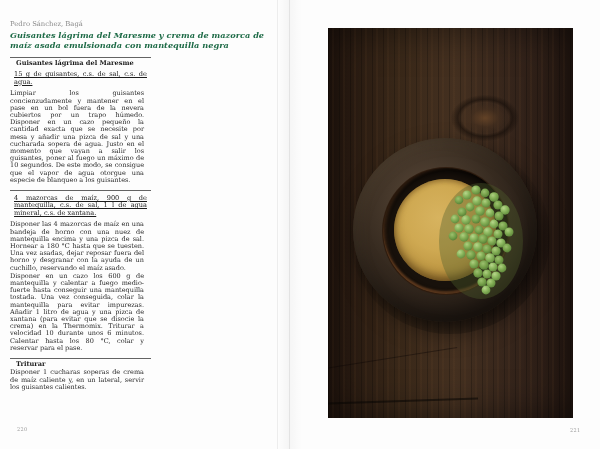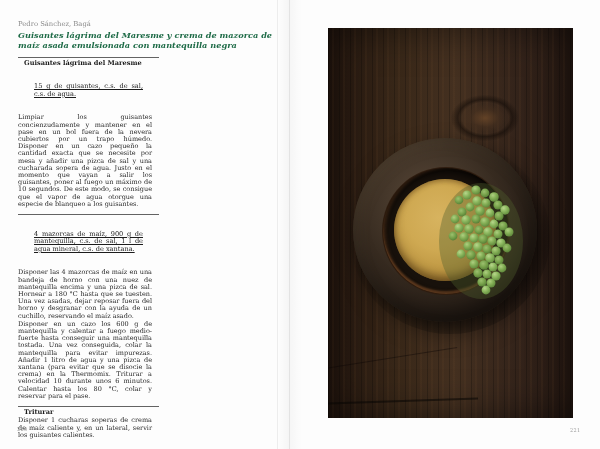--- a/index.html
+++ b/index.html
@@ -6,28 +6,28 @@
   .spread{
     position:relative;width:600px;height:449px;background:#fdfdfd;overflow:hidden;
     font-family:"DejaVu Serif","Liberation Serif",serif;color:#232323;
   }
   
   .gutter-line-a{position:absolute;top:0;bottom:0;left:277px;width:1px;background:#ededed;}
   .gutter-line-b{position:absolute;top:0;bottom:0;left:289px;width:1px;background:#e3e3e3;}
   .gutter-shade{position:absolute;top:0;bottom:0;left:278px;width:24px;
     background:linear-gradient(90deg,rgba(0,0,0,0) 0%,rgba(0,0,0,.03) 45%,rgba(0,0,0,0) 100%);}
   
-  .text-col{position:absolute;left:18px;top:21px;width:272px;}
+  .text-col{position:absolute;left:10px;top:21px;width:272px;}
   .author{font-size:6.8px;line-height:7.4px;color:#8a8a8a;margin:0 0 3px 0;}
   .recipe-title{font-size:8.2px;font-weight:bold;line-height:9.3px;color:#1e6b47;margin:0;width:272px;font-style:italic;}
   .col{width:141px;margin-top:7px;}
   .section{margin:0 0 6px 0;}
   .rule{border:none;border-top:1px solid rgba(60,60,60,.8);margin:0 0 2px 0;width:141px;height:0;}
   .sec-heading{font-size:6.6px;font-weight:bold;line-height:7.3px;margin:0;color:#1c1c1c;padding-left:6px;}
-  .ingredients{font-size:6.6px;line-height:7.5px;margin:16px;color:#1c1c1c;
+  .ingredients{font-size:6.6px;line-height:7.5px;margin:4px;color:#1c1c1c;
     text-decoration:underline;text-decoration-thickness:0.5px;text-underline-offset:1px;
     text-align:justify;}
   .para{font-size:6.5px;line-height:7.2px;margin:1px 7px 0 0;text-align:justify;hyphens:auto;color:#262626;}
   .pagenum{position:absolute;font-size:5px;color:#9a9a9a;letter-spacing:.3px;}
   .pagenum-left{left:17px;top:426px;}
   .pagenum-right{left:570px;top:427px;}
   
   .photo{
     position:absolute;left:328px;top:28px;width:245px;height:390px;overflow:hidden;
     background-color:#33241a;

